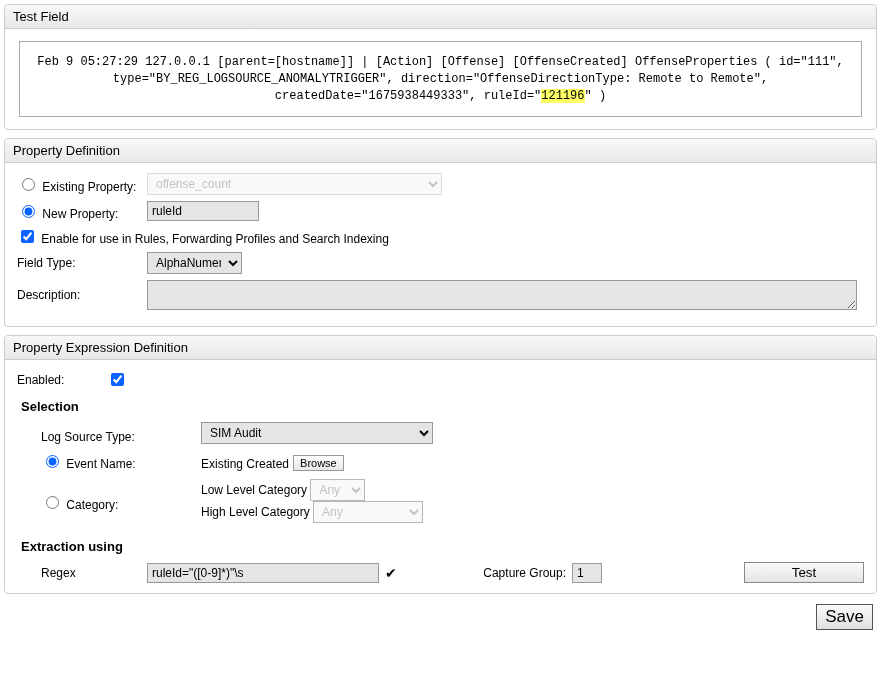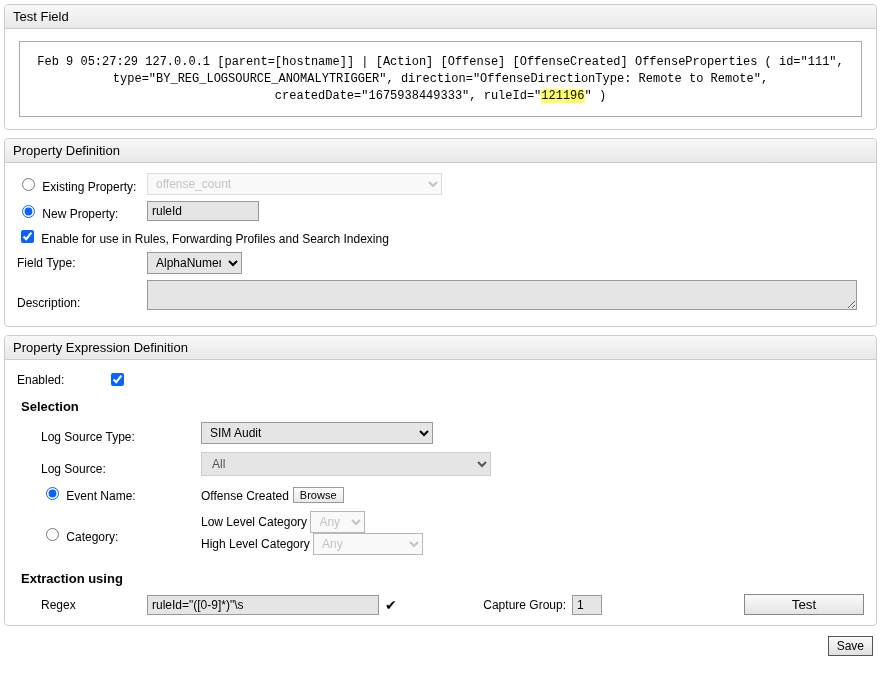--- a/index.html
+++ b/index.html
@@ -135,21 +135,21 @@
   cursor: pointer;
 }
 .save-row {
   text-align: right;
   padding: 2px 4px 0 0;
 }
 .save-btn {
   border: 1px solid #555;
   background: linear-gradient(to bottom,#fafafa,#e0e0e0);
   padding: 2px 8px;
-  font-size: 12px;
+  font-size: 17px;
   cursor: pointer;
 }
 .extract-row {
   display: flex;
   align-items: center;
   margin-left: 24px;
   gap: 0;
 }
 .extract-row .rlabel { width: 106px; }
 .extract-right {
@@ -198,21 +198,21 @@
       </label>
     </div>
 
     <div class="row">
       <label class="lab">Field Type:</label>
       <select class="fieldtype-sel">
         <option>AlphaNumeric</option>
       </select>
     </div>
 
-    <div class="row" style="align-items:flex-end">
+    <div class="row" style="align-items:center">
       <label class="lab">Description:</label>
       <textarea class="desc-area" style=""></textarea>
     </div>
 
   </div>
 </div>
 
 <div class="panel">
   <div class="panel-header">Property Expression Definition</div>
   <div class="panel-body">
@@ -226,33 +226,27 @@
 
     <div class="indent">
 
       <div class="sel-row">
         <span class="sel-label">Log Source Type:</span>
         <select class="lst-sel">
           <option>SIM Audit</option>
         </select>
       </div>
 
-      <div class="sel-row">
-        <span class="sel-label">Log Source:</span>
-        <select class="ls-sel">
-          <option>All</option>
-        </select>
-      </div>
 
       <div class="sel-row">
         <span class="sel-label">
           <input type="radio" name="selmode" checked="" style="">
           <span>Event Name:</span>
         </span>
-        <span>Offense Created</span>
+        <span>Existing Created</span>
         <button class="browse-btn">Browse</button>
       </div>
 
       <div class="sel-row" style="align-items:flex-start">
         <span class="sel-label" style="padding-top:14px">
           <input type="radio" name="selmode" style="">
           <span>Category:</span>
         </span>
         <div>
           <div>

